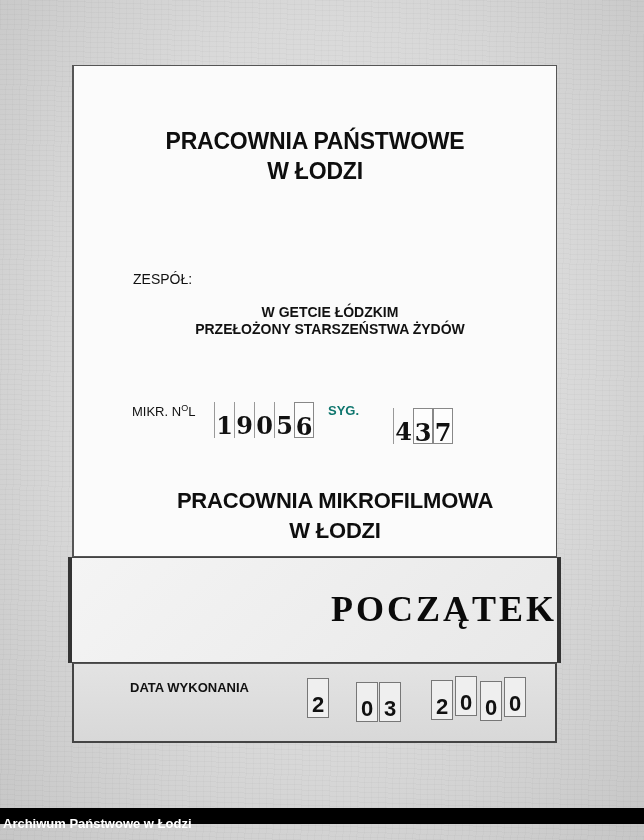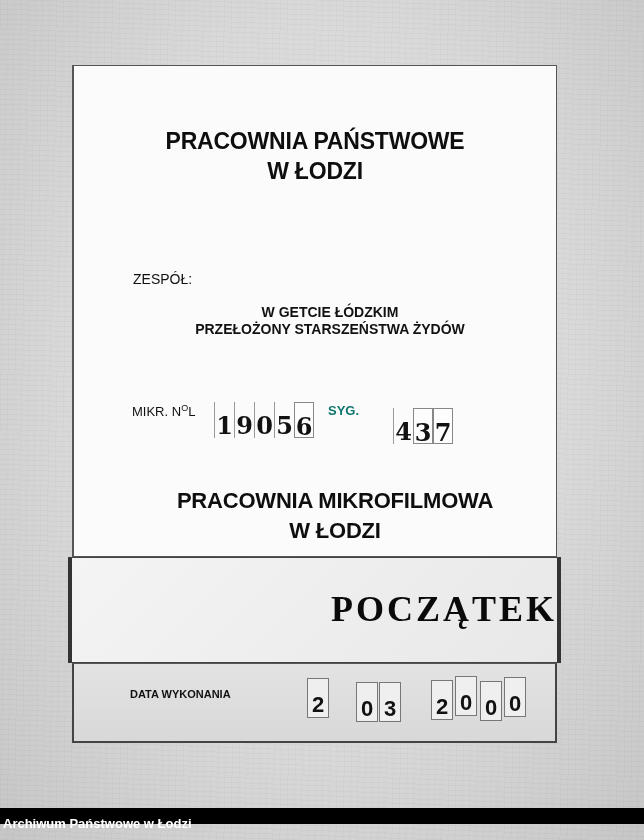--- a/index.html
+++ b/index.html
@@ -44,21 +44,21 @@
     border-left:4px solid #333; border-right:4px solid #333; box-sizing:border-box;
   }
   .poczatek {
     position:absolute; left:0; right:0; top:30px; text-align:right;
     font-family:"Liberation Serif", serif; font-weight:bold; font-size:36px; letter-spacing:3px; color:#0a0a0a;margin-left:32px;
   }
   .card-bot {
     position:absolute; left:72px; top:663px; width:485px; height:80px;
     background:linear-gradient(180deg,#e3e3e3,#d8d8d8); border:2px solid #444; border-top:1px solid #555; box-sizing:border-box;
   }
-  .data-label { position:absolute; left:56px; top:24px; font-weight:bold; font-size:11px; color:#111; }
+  .data-label { position:absolute; left:56px; top:16px; font-weight:bold; font-size:13px; color:#111; }
   .dbox {
     position:absolute; width:22px; height:40px; background:#efefef; border:1px solid #777; box-sizing:border-box;
     font-weight:bold; font-size:22px; text-align:center; line-height:52px; color:#111;
   }
   .footer {
     position:absolute; left:0; top:808px; width:644px; height:16px; background:#000;padding-left:12px;
   }
   .footer-text { position:absolute; left:3px; top:8px; color:#fff; font-size:13px; font-weight:bold; }
 </style>
 </head>

